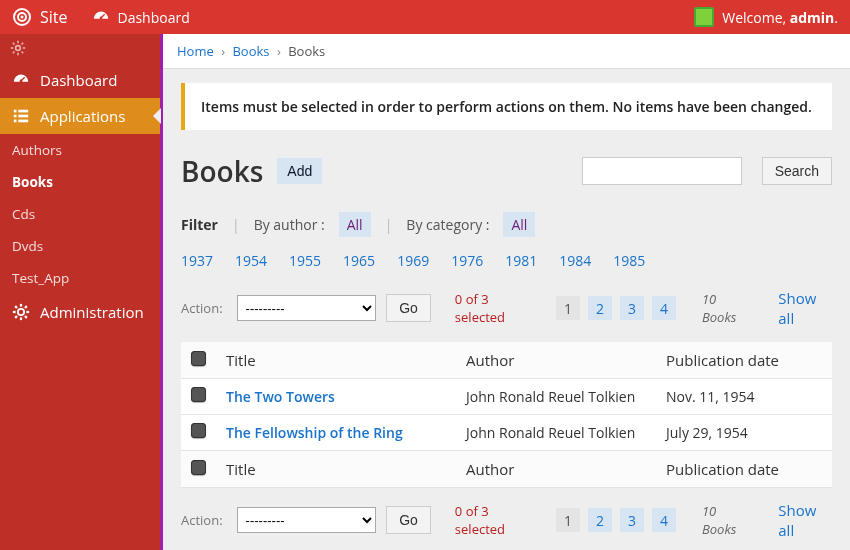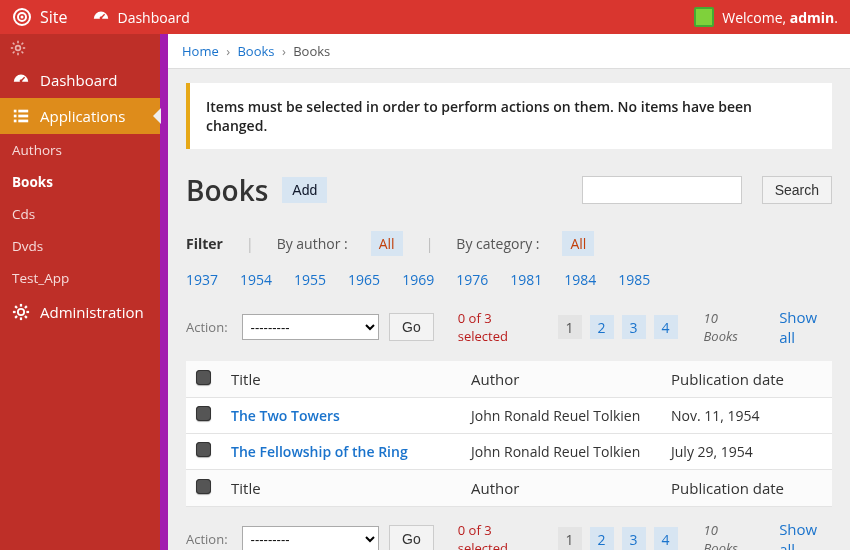--- a/index.html
+++ b/index.html
@@ -16,37 +16,37 @@
   .sidebar { width: 160px; background: #be2f28; color: #fff; display: flex; flex-direction: column; }
   .sidebar .gear { padding: 6px 10px; color: #e9b1ae; }
   .sidebar .section { display: flex; align-items: center; gap: 10px; padding: 8px 12px; font-size: 15px; cursor: pointer; }
   .sidebar .section.active { background: #de8c1b; position: relative; }
   .sidebar .section.active::after {
     content: ""; position: absolute; right: -1px; top: 50%; transform: translateY(-50%);
     border: 8px solid transparent; border-right-color: #eee;
   }
   .sidebar .sub { padding: 7px 12px 7px 12px; font-size: 13.5px; color: #f6dcdb; cursor: pointer; }
   .sidebar .sub.current { font-weight: 700; color: #fff; }
-  .main { flex: 1; background: #eee; overflow: auto; border-left: 8px solid #a21caf; }
+  .main { flex: 1; background: #eee; overflow: auto; border-left: 3px solid #a21caf; }
   .breadcrumbs { background: #fff; border-bottom: 1px solid #ddd; padding: 8px 14px; font-size: 13px; color: #555; }
   .breadcrumbs a { color: #1a73cc; text-decoration: none; }
   .breadcrumbs .sep { color: #888; margin: 0 4px; }
   .content { padding: 14px 18px; }
   .alertbox { background: #fff; border-left: 4px solid #e6a817; padding: 14px 16px; font-weight: 600; color: #222; margin-bottom: 22px; }
   .titlerow { display: flex; align-items: center; gap: 14px; }
   .titlerow h1 { font-size: 28px; font-weight: 600; color: #333; }
   .addbtn { background: #d7e5f2; color: #0f172a; border: none; padding: 5px 10px; font-size: 14px; cursor: pointer; }
   .titlerow .spacer { flex: 1; }
   .searchbox { display: flex; gap: 20px; }
   .searchbox input { width: 160px; height: 28px; border: 1px solid #ccc; padding: 0 6px; background: #fff; }
   .btn { background: #f3f3f3; border: 1px solid #ccc; padding: 5px 12px; cursor: pointer; font-size: 14px; color: #333; }
-  .filterrow { margin-top: 22px; font-size: 14px; color: #333; display: flex; align-items: center; gap: 23px; flex-wrap: wrap; }
+  .filterrow { margin-top: 22px; font-size: 14px; color: #333; display: flex; align-items: center; gap: 14px; flex-wrap: wrap; }
   .filterrow .label { font-weight: 700; }
   .filterrow .divider { color: #bbb; }
-  .filterpill { background: #d7e5f2; color: #c2410c; padding: 3px 8px; }
+  .filterpill { background: #d7e5f2; color: #701a75; padding: 3px 8px; }
   .filterrow .muted { color: #555; }
   .years { margin-top: 14px; display: flex; gap: 22px; }
   .years a { color: #1a73cc; text-decoration: none; font-size: 14px; }
   .actionbar { margin-top: 18px; display: flex; align-items: center; gap: 10px; }
   .actionbar .albl { color: #777; font-size: 13px; margin-right: 4px; }
   .actionbar select { width: 150px; height: 26px; border: 1px solid #aaa; background: #fff; font-size: 13px; padding-left:4px;}
   .actionbar .selcount { color: #b91c1c; font-size: 13px; margin-left: 14px; }
   .actionbar .spacer { flex: 1; }
   .pager { display: flex; gap: 8px; }
   .pager .pg { background: #d7e5f2; color: #1a73cc; width: 24px; height: 24px; display: flex; align-items: center; justify-content: center; font-size: 14px; cursor: pointer; }

